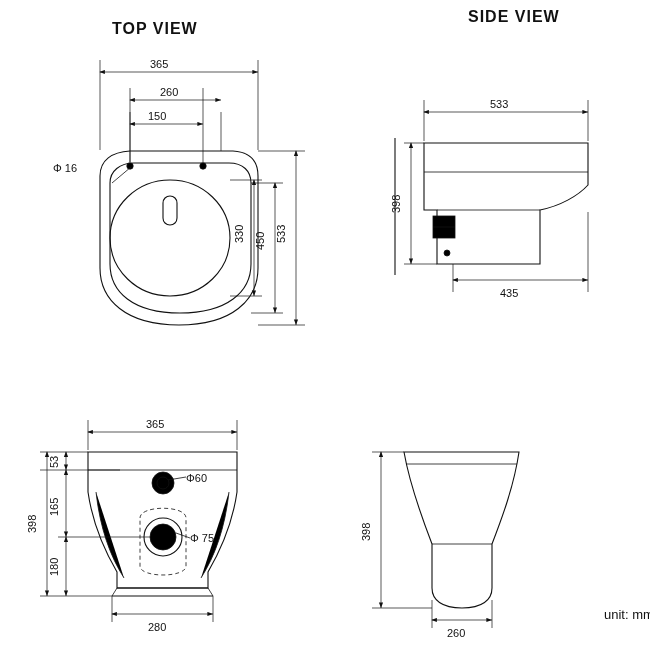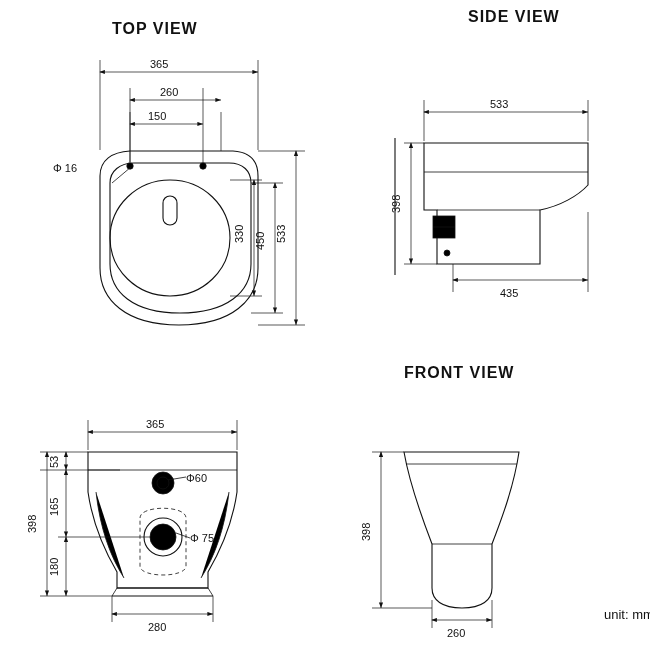--- a/index.html
+++ b/index.html
@@ -59,21 +59,20 @@
   .hidden-line { stroke: #111; stroke-width: 0.8; stroke-dasharray: 4 3; }
   .arrowfill { fill: #111; }
 </style>
 </head>
 <body>
 
 <div id="sheet">
 
   <div class="view-title" id="title-top">TOP VIEW</div>
   <div class="view-title" id="title-side">SIDE VIEW</div>
-  <div class="view-title" id="title-front">FRONT  VIEW</div>
 
   <div class="unit-label">unit: mm</div>
 
   <svg width="650" height="650" viewBox="0 0 650 650">
     <defs>
       <marker id="ar" markerWidth="9" markerHeight="9" refX="8" refY="3" orient="auto" markerUnits="strokeWidth">
         <path d="M0,0 L8,3 L0,6 z" class="arrowfill"></path>
       </marker>
       <marker id="arS" markerWidth="9" markerHeight="9" refX="1" refY="3" orient="auto" markerUnits="strokeWidth">
         <path d="M8,0 L0,3 L8,6 z" class="arrowfill"></path>

